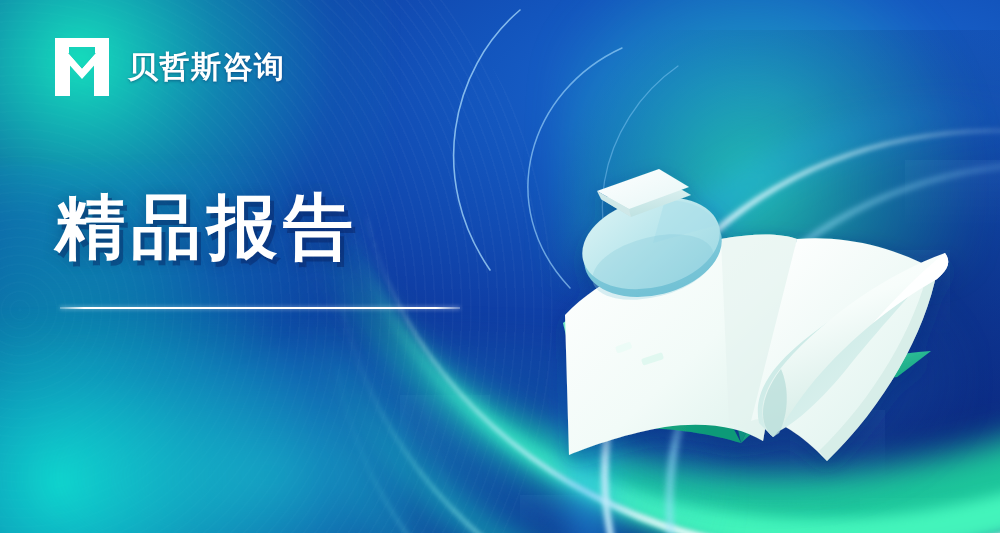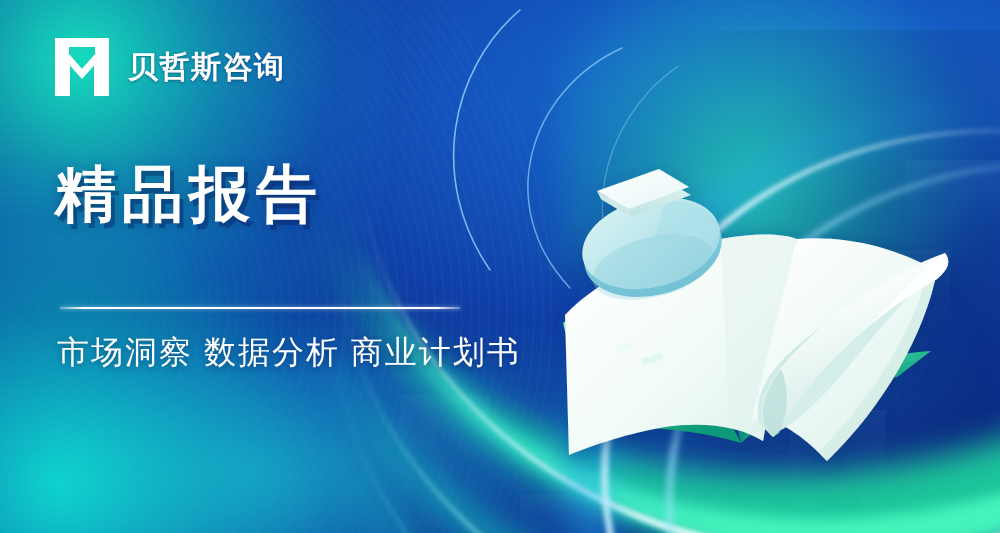--- a/index.html
+++ b/index.html
@@ -180,23 +180,23 @@
     text-shadow:0 1px 3px rgba(4,26,80,.45);
   }
   .logo-en{
     color:#ffffff;font-size:16.5px;font-weight:700;line-height:1.1;
     letter-spacing:2.0px;white-space:nowrap;margin-top:7px;
     text-shadow:0 1px 2px rgba(4,26,80,.40);
   }
 
   
   .headline{
-    position:absolute;left:55px;top:164px;
+    position:absolute;left:55px;top:192px;
     color:#ffffff;
-    font-size:61px;font-weight:700;line-height:1.0;
+    font-size:70px;font-weight:700;line-height:1.0;
     letter-spacing:6px;white-space:nowrap;
     text-shadow:4px 5px 0 rgba(6,30,92,.42), 0 2px 14px rgba(4,20,70,.30);
   }
   .divider{
     position:absolute;left:60px;top:307px;width:400px;height:2px;
     background:linear-gradient(90deg,rgba(255,255,255,.35) 0%,#ffffff 6%,#ffffff 94%,rgba(255,255,255,.35) 100%);
     box-shadow:0 0 4px rgba(255,255,255,.55);
   }
   .subline{
     position:absolute;left:57px;top:332px;
@@ -383,15 +383,14 @@
         <path d="M12 14 L29 33 L46 14 L46 24 L29 43 L12 24 Z" fill="#ffffff"></path>
       </svg>
     </span>
     <span class="logo-text">
       <span class="logo-cn">贝哲斯咨询</span>
     </span>
   </div>
 
   <div class="headline">精品报告</div>
   <div class="divider"></div>
-  <div class="subline">市场洞察  数据分析  商业计划书</div>
 
 </div>
 
 </body></html>

